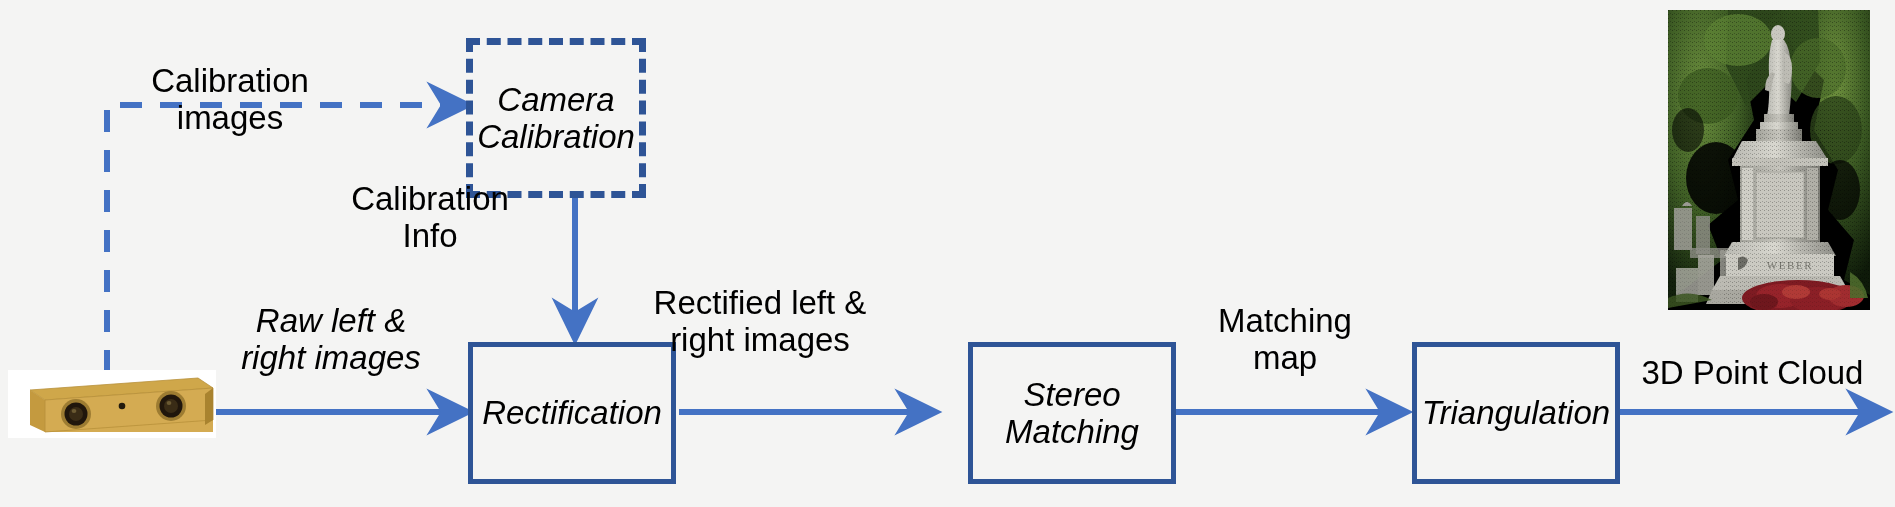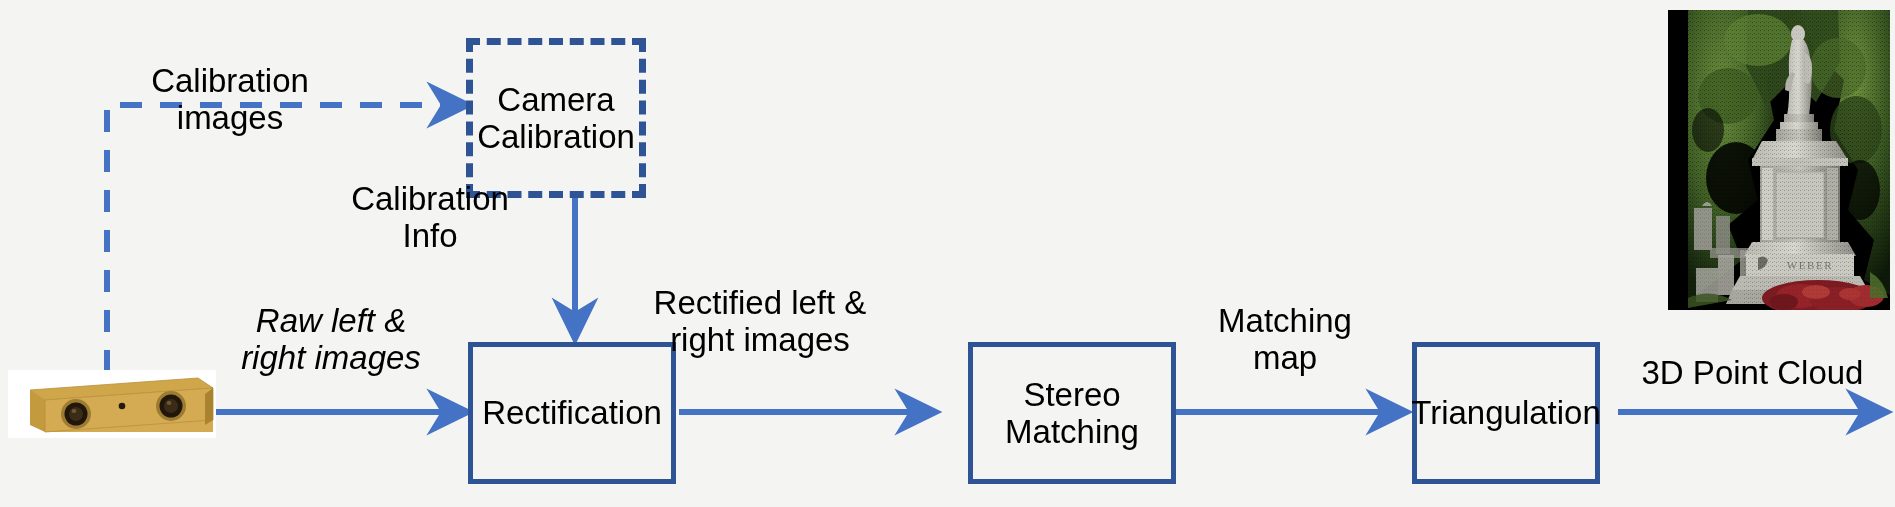--- a/index.html
+++ b/index.html
@@ -27,20 +27,21 @@
     position: absolute;
     box-sizing: border-box;
     display: flex;
     align-items: center;
     justify-content: center;
     text-align: center;
     color: #000000;
     font-size: 33px;
     line-height: 1.13;
     background: #f4f4f3;
+    font-style: italic;
   }
   .node.solid {
     border: 5px solid #2e5496;
   }
   .node.dashed {
     border: 7px dashed #2e5496;
   }
   .edge-label {
     position: absolute;
     color: #000000;
@@ -60,21 +61,20 @@
   }
   .cam svg { display:block; }
   .pointcloud {
     position: absolute;
     left: 1668px;
     top: 10px;
     width: 202px;
     height: 300px;
     background: #000000;
     overflow: hidden;
-    padding-left: 20px;
   }
   .pointcloud svg { display:block; }
 </style>
 </head>
 <body>
 
 <div id="canvas">
 
   <svg class="layer" viewBox="0 0 1895 507">
     <defs>
@@ -146,21 +146,21 @@
 
   <div class="node solid" style="left:468px; top:342px; width:208px; height:142px;">
     <span style="white-space: pre-line;">Rectification</span>
   </div>
 
   <div class="node solid" style="left:968px; top:342px; width:208px; height:142px;">
     <span style="white-space: pre-line;">Stereo
 Matching</span>
   </div>
 
-  <div class="node solid" style="left:1412px; top:342px; width:188px; height:142px;">
+  <div class="node solid" style="left:1412px; top:342px; width:208px; height:142px;">
     <span style="white-space: pre-line;">Triangulation</span>
   </div>
 
   <div class="edge-label" style="left:130px; top:62px; width:200px;">Calibration
 images</div>
 
   <div class="edge-label" style="left:330px; top:180px; width:200px;">Calibration
 Info</div>
 
   <div class="edge-label" style="left:196px; top:302px; width:270px;font-style:italic;">Raw left &amp;

